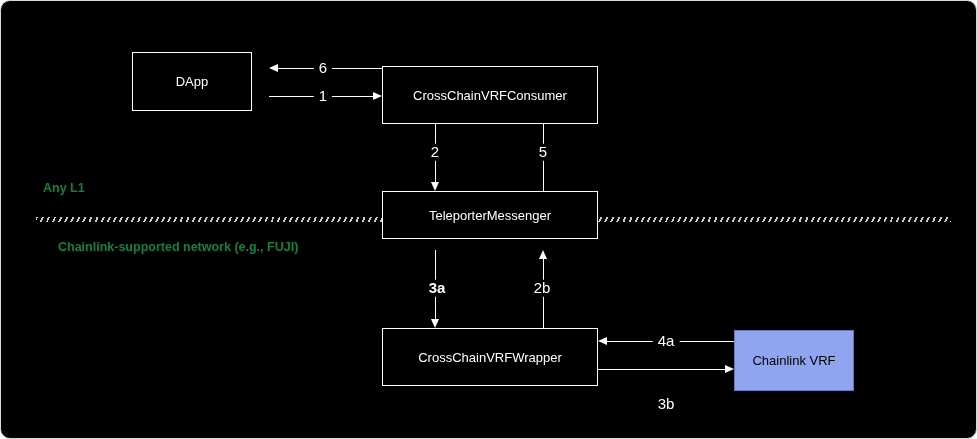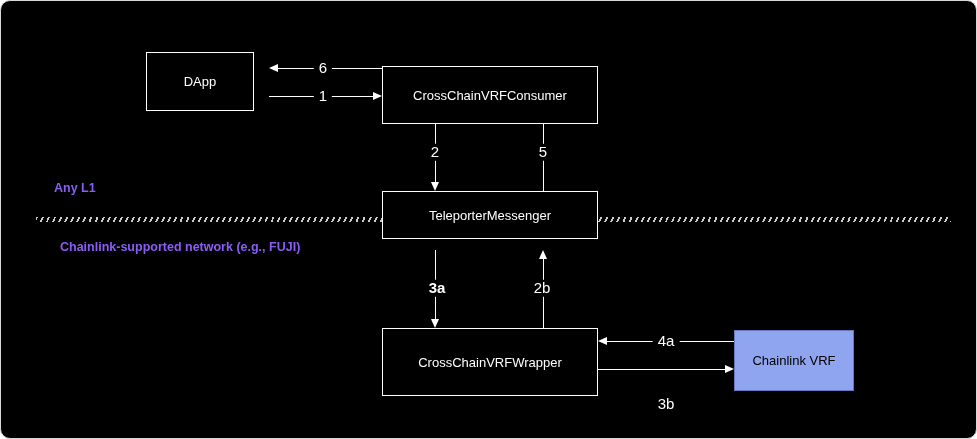--- a/index.html
+++ b/index.html
@@ -24,24 +24,24 @@
     border: 1px solid #ffffff;
     background: #000000;
     color: #ffffff;
     font-size: 13px;
     display: flex;
     align-items: center;
     justify-content: center;
     text-align: center;
     z-index: 2;
   }
-  #node-dapp        { left: 145px; top: 51px;  width: 108px; height: 59px; }
+  #node-dapp        { left: 131px; top: 51px;  width: 120px; height: 59px; }
   #node-consumer    { left: 381px; top: 65px;  width: 216px; height: 58px; }
   #node-teleporter  { left: 381px; top: 190px; width: 216px; height: 48px; }
-  #node-wrapper     { left: 381px; top: 327px; width: 216px; height: 68px; }
+  #node-wrapper     { left: 381px; top: 327px; width: 216px; height: 58px; }
   #node-chainlink   { left: 733px; top: 323px; width: 120px; height: 61px;
                       background: #8FA5EF; border-color: #6678C0; color: #000000; margin-top: 6px; }
 
   .hline { position: absolute; height: 1px; background: #ffffff; }
   .vline { position: absolute; width: 1px;  background: #ffffff; }
 
   .ah { position: absolute; width: 0; height: 0; }
   .ah-left  { border-top: 4px solid transparent; border-bottom: 4px solid transparent; border-right: 9px solid #ffffff; }
   .ah-right { border-top: 4px solid transparent; border-bottom: 4px solid transparent; border-left: 9px solid #ffffff; }
   .ah-up    { border-left: 4px solid transparent; border-right: 4px solid transparent; border-bottom: 9px solid #ffffff; }
@@ -64,29 +64,28 @@
     left: 35px;
     top: 216px;
     width: 915px;
     height: 5px;
     background: repeating-linear-gradient(115deg, #cccccc 0 1.8px, transparent 1.8px 5.5px);
     z-index: 1;
   }
 
   .region-label {
     position: absolute;
-    color: #8b5cf6;
+    color: #15803d;
     font-weight: bold;
     font-size: 12.5px;
     z-index: 1;
     white-space: nowrap;
-    margin-left: 11px;
   }
   #region-top    { left: 42px; top: 180px; }
-  #region-bottom { left: 48px; top: 239px; }
+  #region-bottom { left: 57px; top: 239px; }
 </style>
 </head>
 <body>
 
 <div class="canvas">
 
   <div class="separator"></div>
   <div class="region-label" id="region-top">Any L1</div>
   <div class="region-label" id="region-bottom">Chainlink-supported network (e.g., FUJI)</div>
 

